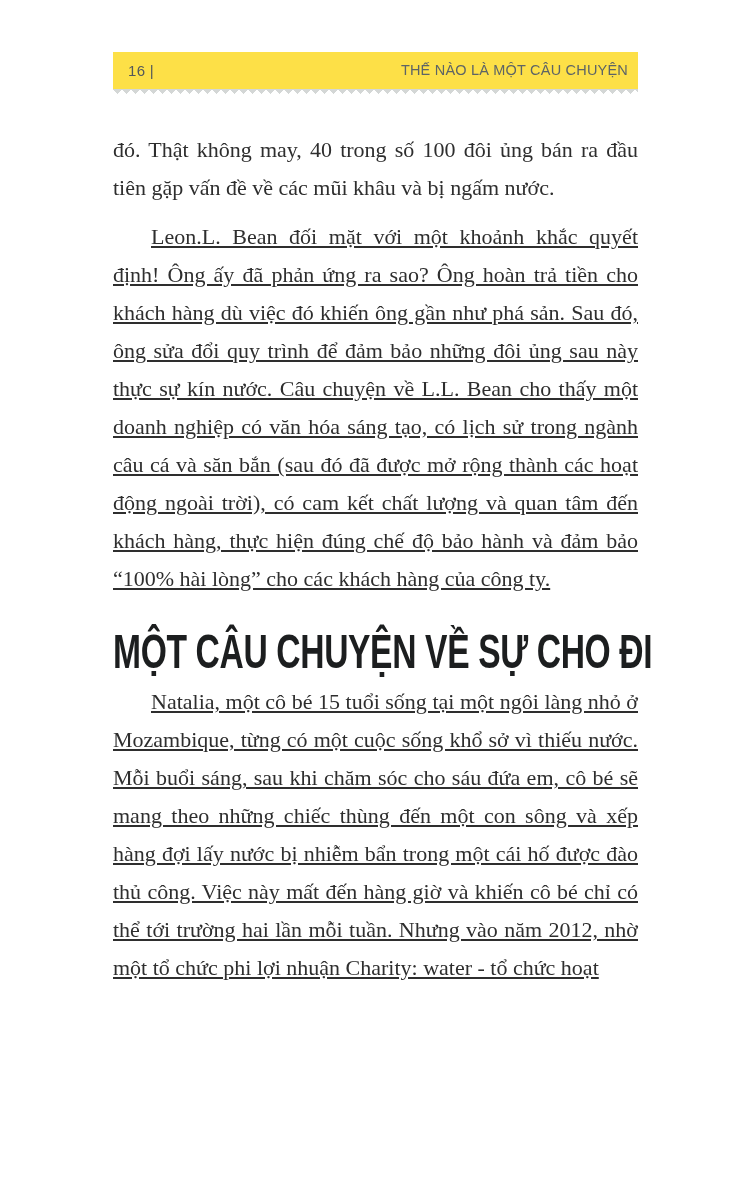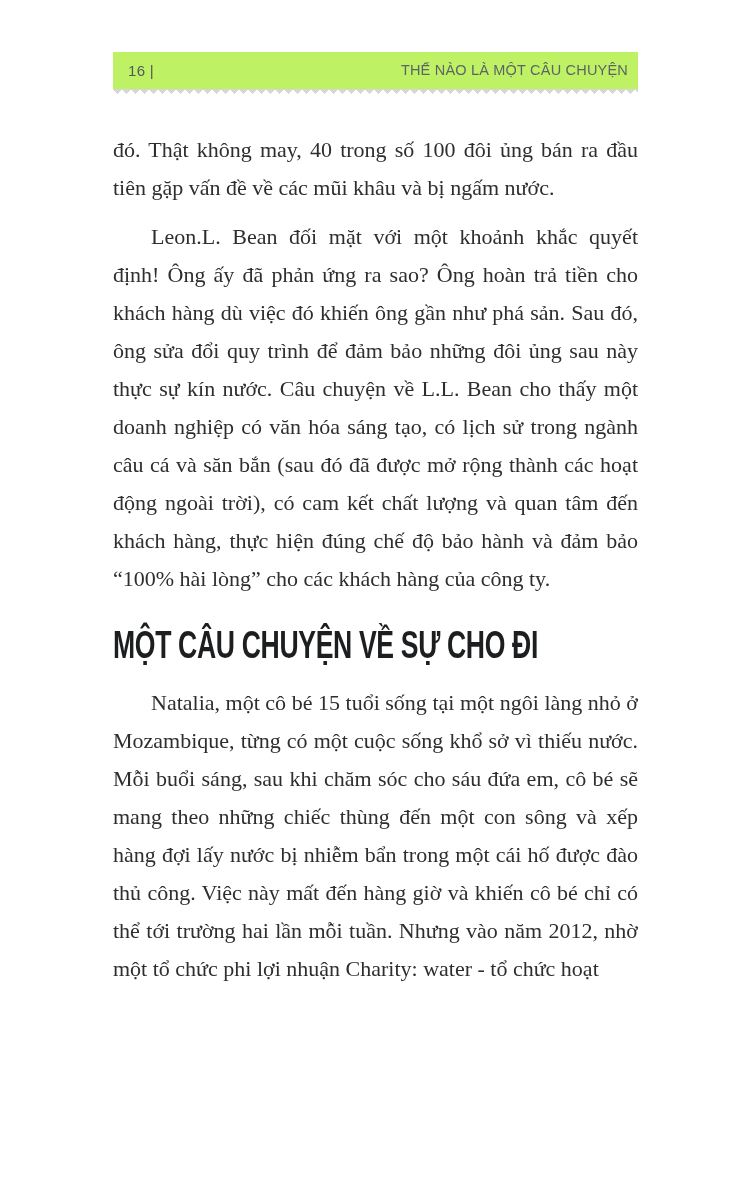--- a/index.html
+++ b/index.html
@@ -15,21 +15,21 @@
   }
 
   
   .header {
     position: absolute;
     left: 113px;
     top: 52px;
     width: 525px;
   }
   .header-bar {
-    background: #bef264;
+    background: #fde047;
     min-height: 37px;
     display: flex;
     justify-content: space-between;
     align-items: center;
     padding: 3px 10px 3px 15px;
     font-family: "Liberation Sans", "DejaVu Sans", sans-serif;
   }
   .page-num {
     font-size: 15px;
     color: #53585a;
@@ -55,26 +55,26 @@
     top: 131px;
     width: 525px;
   }
   .para {
     margin: 0 0 11px 0;
     font-size: 22px;
     line-height: 38px;
     text-align: justify;
     color: #2e2e2e;
   }
-  .para.indent { text-indent: 38px; }
+  .para.indent { text-indent: 38px; text-decoration: underline; }
   .section-heading {
-    margin: 26px 0 16px 0;
+    margin: 26px 0 4px 0;
     font-family: "Liberation Sans", "DejaVu Sans", sans-serif;
     font-weight: bold;
-    font-size: 38px;
+    font-size: 48px;
     line-height: 1.15;
     color: #1c1e1f;
   }
   .heading-inner {
     display: inline-block;
     transform: scaleX(0.7);
     transform-origin: 0 50%;
     letter-spacing: -0.5px;
     white-space: nowrap;
   }

